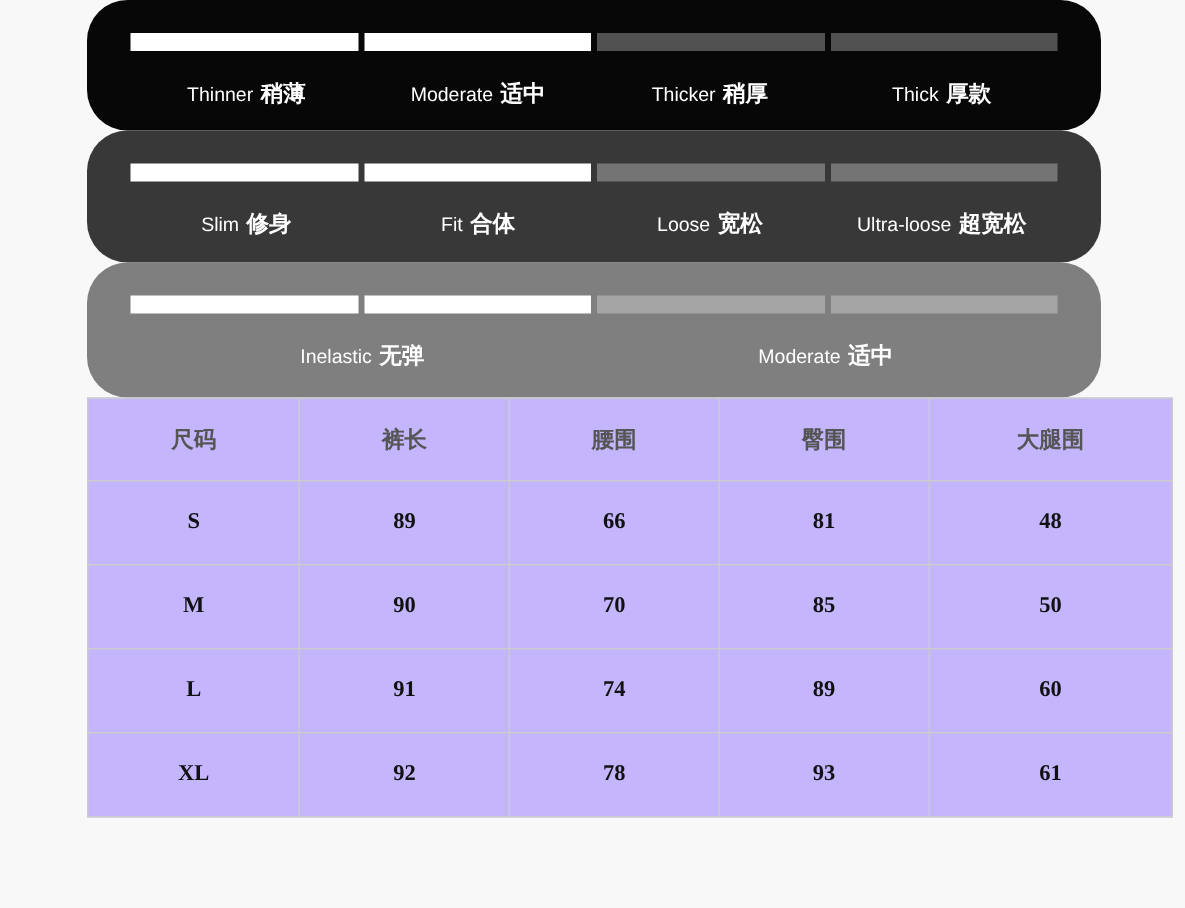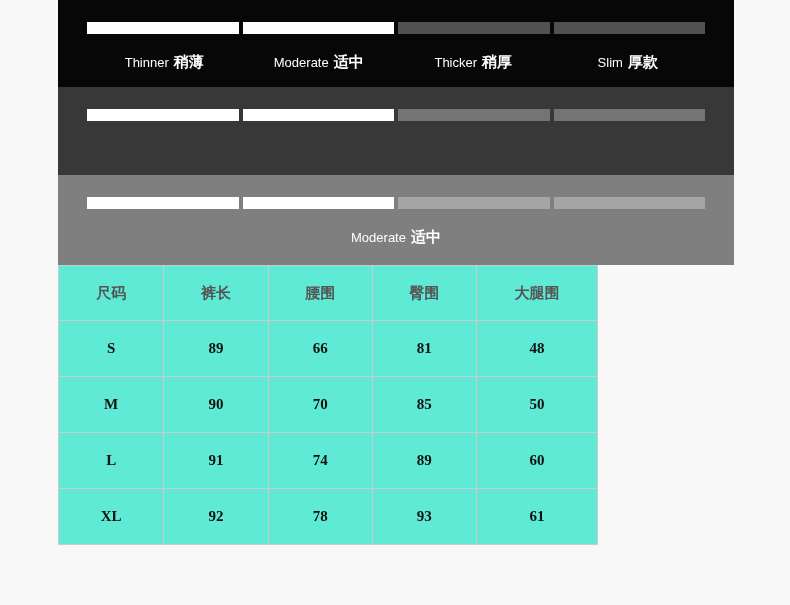--- a/index.html
+++ b/index.html
@@ -20,20 +20,21 @@
     left: 58px;
     top: 0;
     width: 676px;
   }
 
   
   .panel {
     box-sizing: border-box;
     height: 88px;
     padding: 22px 29px 0 29px;
+    border-radius: 27px;
   }
   .panel-thickness { background: #070707; height: 87px; }
   .panel-fit       { background: #383838; }
   .panel-elastic   { background: #7f7f7f; height: 90px; }
 
   .scale-bar {
     display: flex;
     gap: 4px;
     height: 12px;
   }
@@ -58,24 +59,24 @@
     letter-spacing: 0;
   }
   .scale-label .zh {
     font-size: 15px;
     font-weight: bold;
     margin-left: 5px;
   }
 
   
   table.size-table {
-    width: 540px;
+    width: 724px;
     border-collapse: collapse;
     table-layout: fixed;
-    background: #5eead4;
+    background: #c4b5fd;
   }
   table.size-table th,
   table.size-table td {
     border: 1px solid #cccccc;
     text-align: center;
     vertical-align: middle;
     padding: 0;
   }
   table.size-table th {
     height: 54px;
@@ -114,41 +115,48 @@
       <div class="scale-bar">
         <div class="seg active"></div>
         <div class="seg active"></div>
         <div class="seg"></div>
         <div class="seg"></div>
       </div>
       <div class="scale-labels">
         <div class="scale-label"><span class="en">Thinner</span><span class="zh">稍薄</span></div>
         <div class="scale-label"><span class="en">Moderate</span><span class="zh">适中</span></div>
         <div class="scale-label"><span class="en">Thicker</span><span class="zh">稍厚</span></div>
-        <div class="scale-label"><span class="en">Slim</span><span class="zh">厚款</span></div>
+        <div class="scale-label"><span class="en">Thick</span><span class="zh">厚款</span></div>
       </div>
     </div>
 
     <div class="panel panel-fit">
       <div class="scale-bar">
         <div class="seg active"></div>
         <div class="seg active"></div>
         <div class="seg"></div>
         <div class="seg"></div>
       </div>
+      <div class="scale-labels">
+        <div class="scale-label"><span class="en">Slim</span><span class="zh">修身</span></div>
+        <div class="scale-label"><span class="en">Fit</span><span class="zh">合体</span></div>
+        <div class="scale-label"><span class="en">Loose</span><span class="zh">宽松</span></div>
+        <div class="scale-label"><span class="en">Ultra-loose</span><span class="zh">超宽松</span></div>
+      </div>
     </div>
 
     <div class="panel panel-elastic">
       <div class="scale-bar">
         <div class="seg active"></div>
         <div class="seg active"></div>
         <div class="seg"></div>
         <div class="seg"></div>
       </div>
       <div class="scale-labels">
+        <div class="scale-label"><span class="en">Inelastic</span><span class="zh">无弹</span></div>
         <div class="scale-label"><span class="en">Moderate</span><span class="zh">适中</span></div>
       </div>
     </div>
 
     <table class="size-table">
       <colgroup>
         <col class="c-size">
           <col class="c-std">
           <col class="c-std">
           <col class="c-std">

